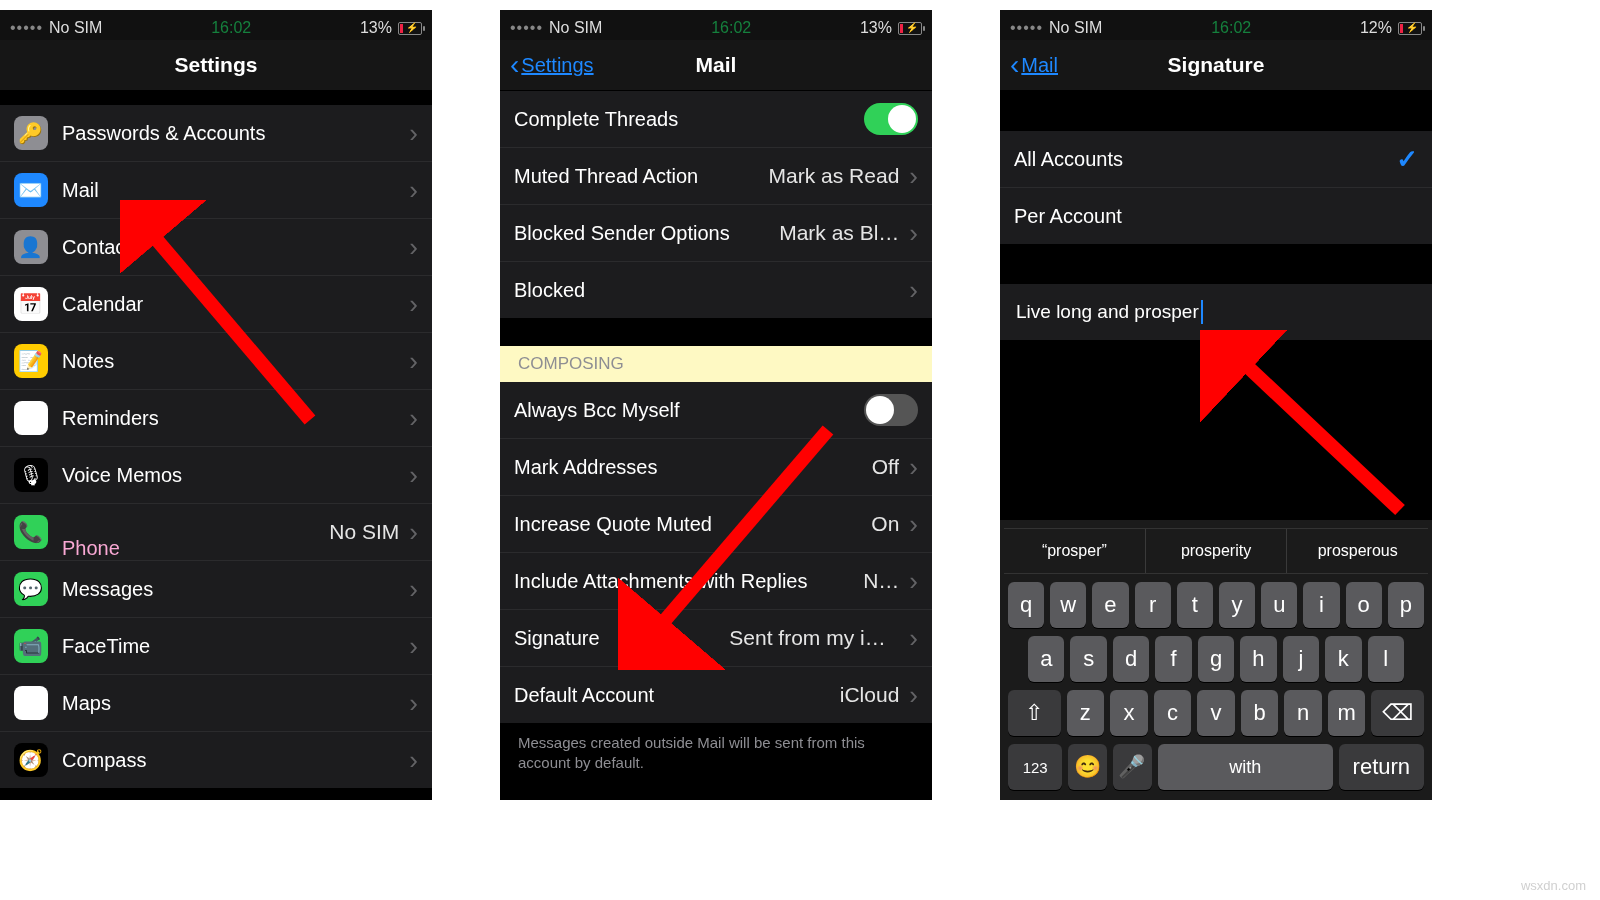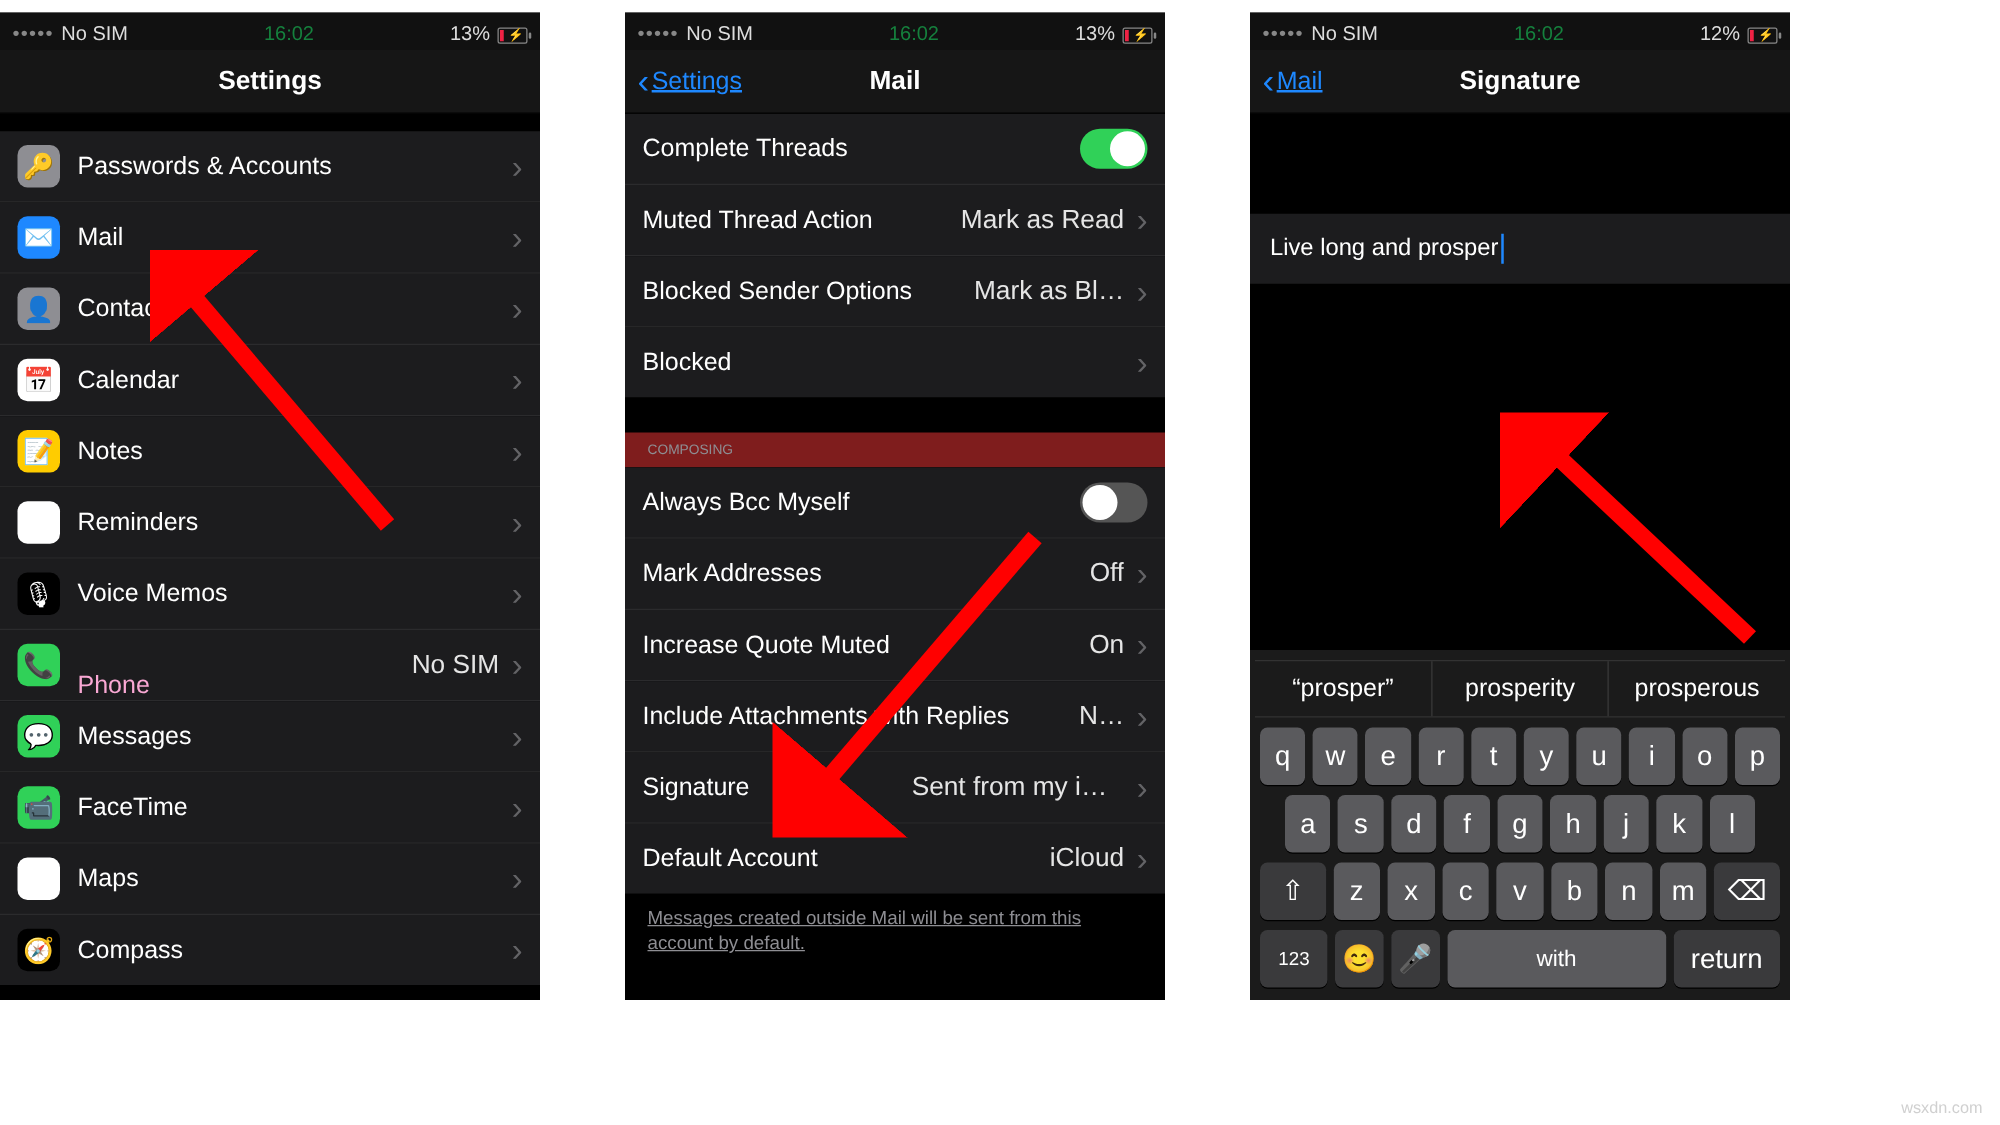--- a/index.html
+++ b/index.html
@@ -57,21 +57,21 @@
   }
   .nav-title { font-size:21px; font-weight:600; color:#fff;}
   .nav-back {
     position:absolute; left:10px; display:flex; align-items:center; gap:2px;
     color:#1e88ff; font-size:20px;
   }
   .nav-back .chev { font-size:28px; line-height:1; font-weight:300;}
   .nav-back .lbl { text-decoration: underline; }
   .content { background:#000; }
   .section-gap { height:28px; background:#000;}
-  .section-header { color:#8e8e93; font-size:11px; padding:8px 18px 8px 18px; text-transform:none; background:#7f1d1d;}
+  .section-header { color:#8e8e93; font-size:17px; padding:8px 18px 8px 18px; text-transform:none; background:#fef9c3;}
   .cell {
     display:flex; align-items:center;
     padding: 0 14px;
     height:56px;
     background:#1c1c1e;
     border-bottom:1px solid #2b2b2d;
   }
   .cell:last-child{ border-bottom:none;}
   .cell .icon {
     width:34px;height:34px;border-radius:8px;
@@ -85,40 +85,40 @@
   .toggle {
     width:54px;height:32px;border-radius:16px;position:relative;
   }
   .toggle.on{ background:#30d158;}
   .toggle.off{ background:#555;}
   .toggle .knob{
     position:absolute;top:2px;width:28px;height:28px;border-radius:50%;background:#fff;
   }
   .toggle.on .knob{right:2px;}
   .toggle.off .knob{left:2px;}
-  .footnote{ color:#8e8e93; font-size:15px; padding:10px 18px; line-height:1.35; background:#000;text-decoration:underline;}
+  .footnote{ color:#8e8e93; font-size:15px; padding:10px 18px; line-height:1.35; background:#000;}
   .checkmark{ color:#1e88ff; font-size:26px; font-weight:600;}
   .sig-input{
     background:#1c1c1e; padding:16px 16px; font-size:19px; color:#fff;
     display:flex; align-items:center;
   }
   .caret{ display:inline-block; width:2px; height:24px; background:#1e88ff; margin-left:2px;}
   
   .kbd {
     position:absolute; bottom:0; left:0; right:0;
     background:#1b1b1b; padding:8px 4px 10px 4px;
     display:flex; flex-direction:column; gap:8px;
   }
   .sugg{
     display:flex; background:#1b1b1b; height:44px;
     border-top:1px solid #333; border-bottom:1px solid #333;
   }
   .sugg div{
     flex:1; display:flex;align-items:center;justify-content:center;
-    color:#fff; font-size:20px; border-right:1px solid #3a3a3a;
+    color:#fff; font-size:16px; border-right:1px solid #3a3a3a;
   }
   .sugg div:last-child{border-right:none;}
   .krow{ display:flex; gap:6px; justify-content:center; padding:0 4px;}
   .key{
     background:#5a5a5d; color:#fff; border-radius:6px;
     height:46px; flex:1; display:flex;align-items:center;justify-content:center;
     font-size:22px; box-shadow:0 1px 0 #000;
   }
   .key.dark{ background:#3a3a3c;}
   .key.space{ flex:4.5; font-size:18px;}
@@ -356,20 +356,29 @@
       </div>
     </div>
     <div class="navbar">
       <div class="nav-back">
         <span class="chev">‹</span>
         <span class="lbl">Mail</span>
       </div>
       <div class="nav-title">Signature</div>
     </div>
     <div style="height:40px;background:#000"></div>
+    <div class="content" id="s3-opts">
+        <div class="cell">
+          <div class="label">All Accounts</div>
+          <div class="checkmark">✓</div>
+        </div>
+        <div class="cell">
+          <div class="label">Per Account</div>
+        </div>
+      </div>
     <div style="height:40px;background:#000"></div>
     <div class="sig-input">
       <span>Live long and prosper</span>
         <span class="caret"></span>
     </div>
 
     <svg class="arrow" style="left:200px;top:320px" width="230" height="200">
       <defs>
           <marker id="ah3" markerWidth="12" markerHeight="12" refX="2" refY="6" orient="auto">
             <path d="M0,0 L12,6 L0,12 Z" fill="#ff0000"></path>

